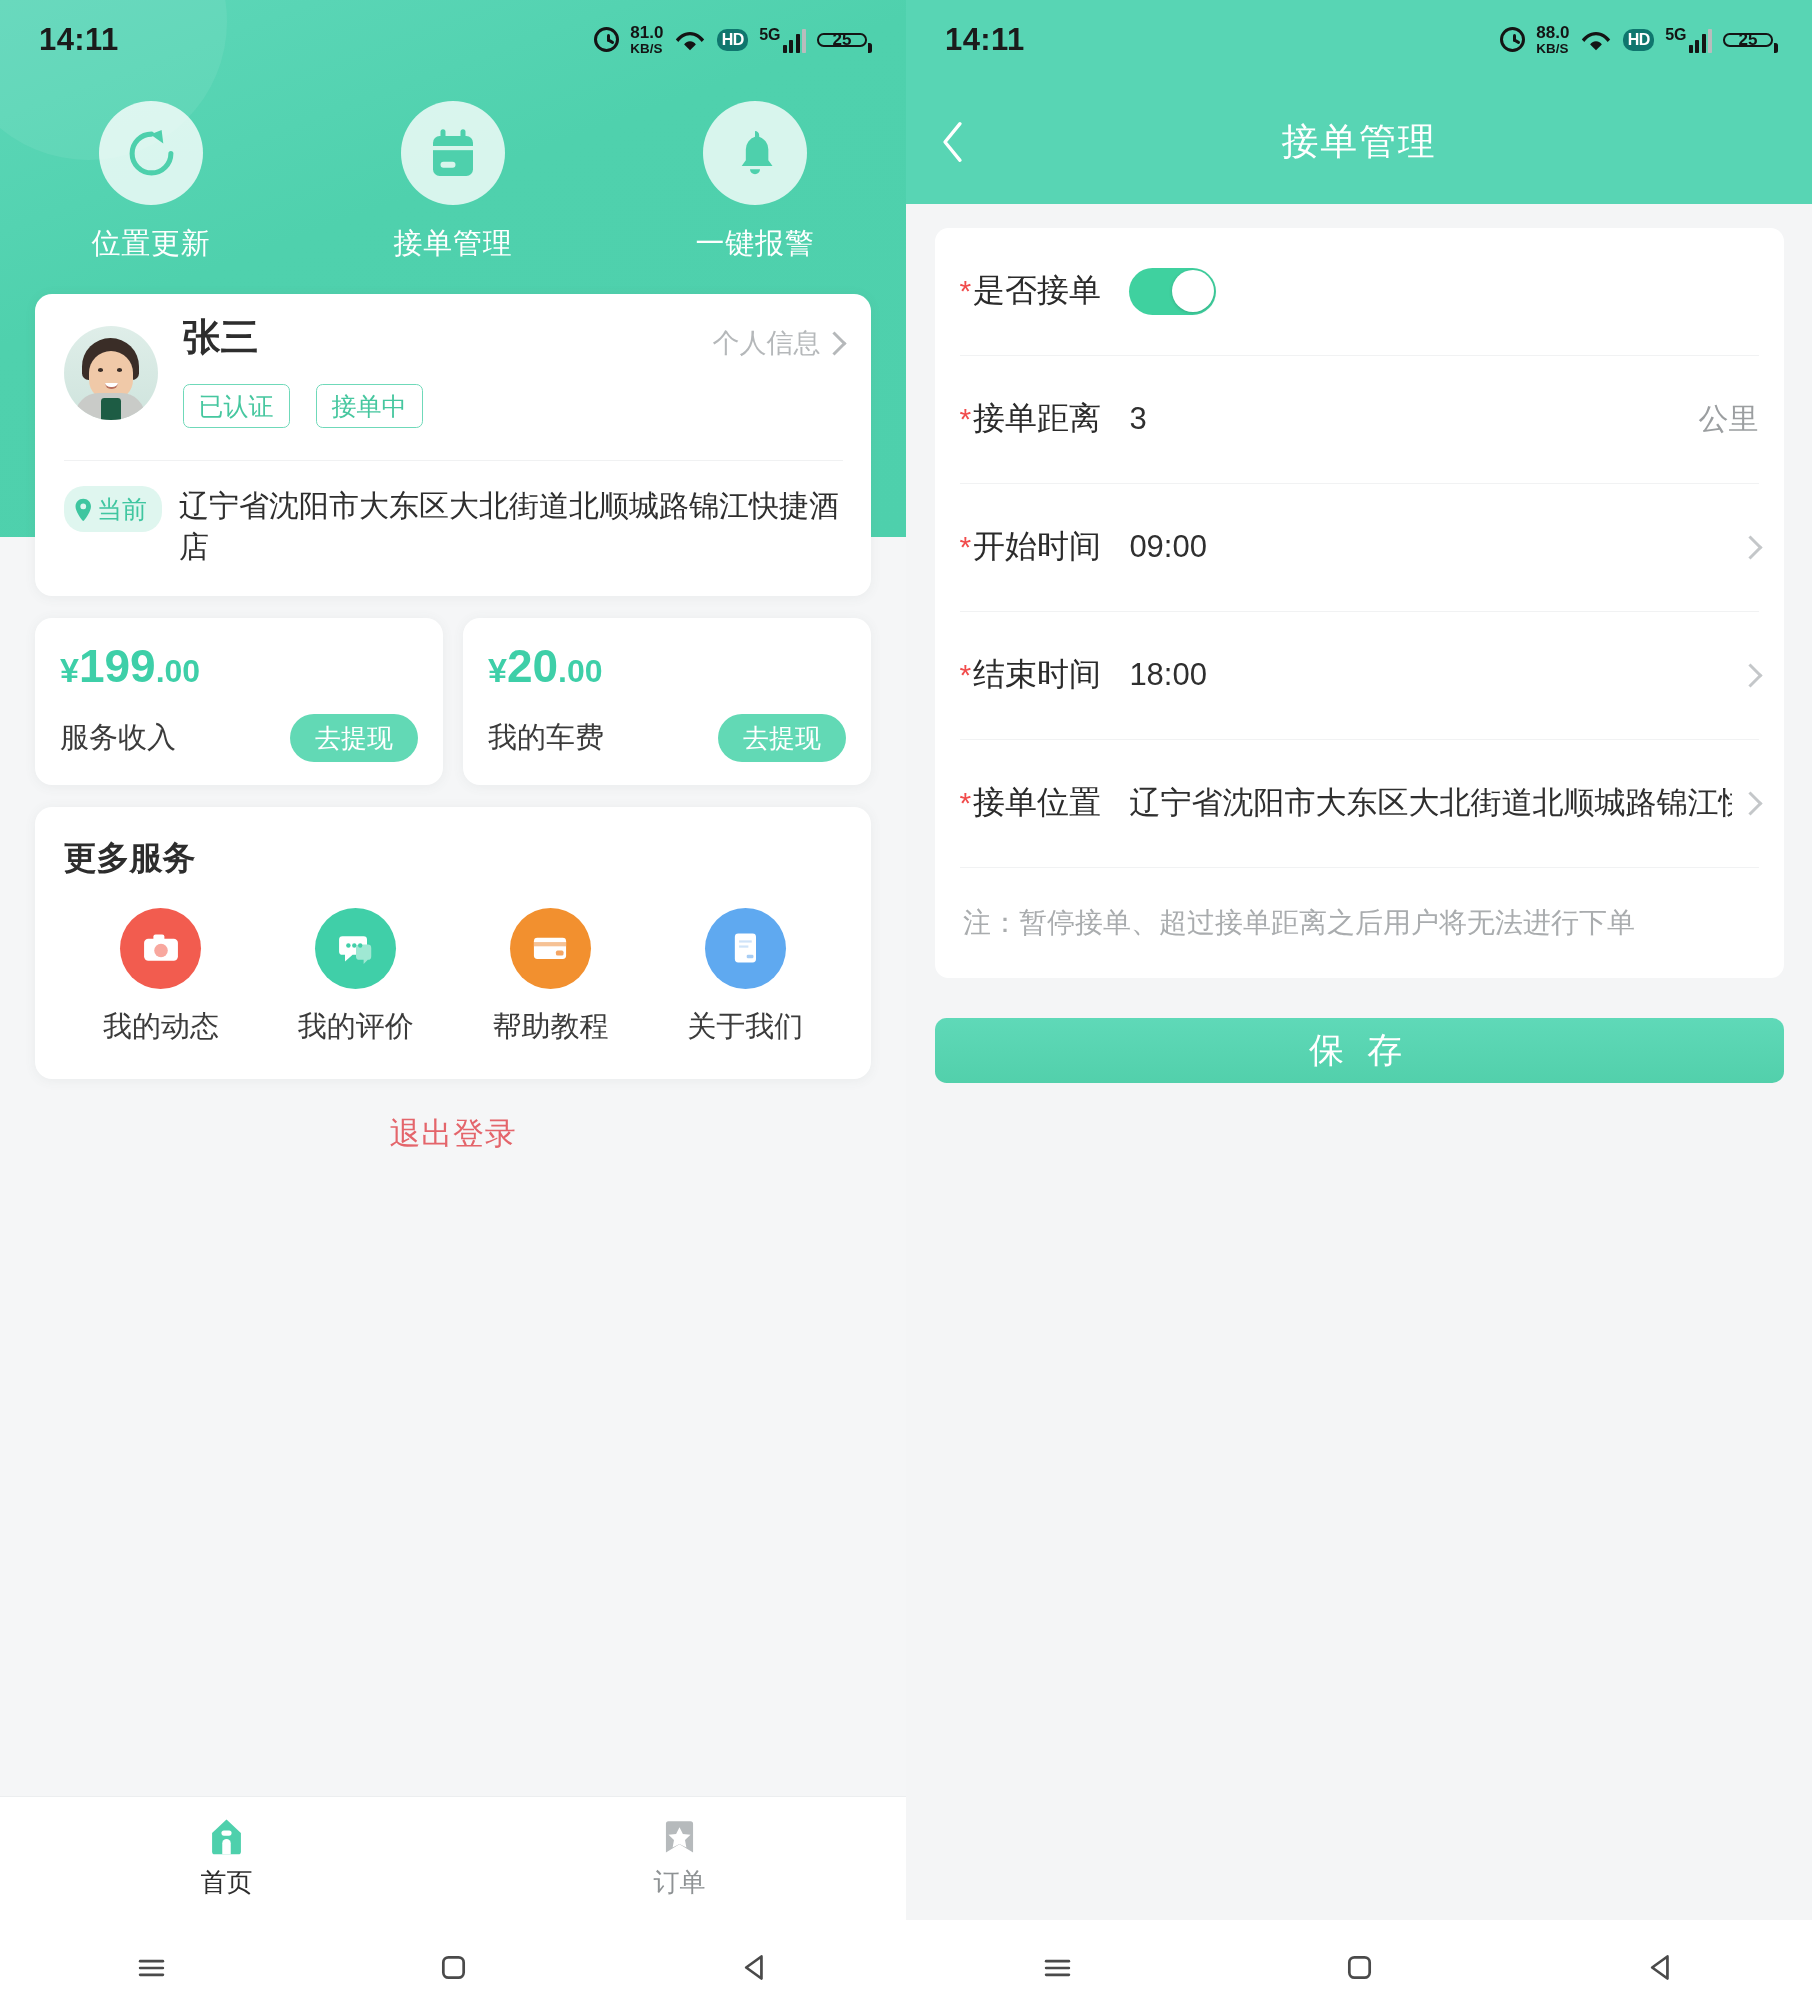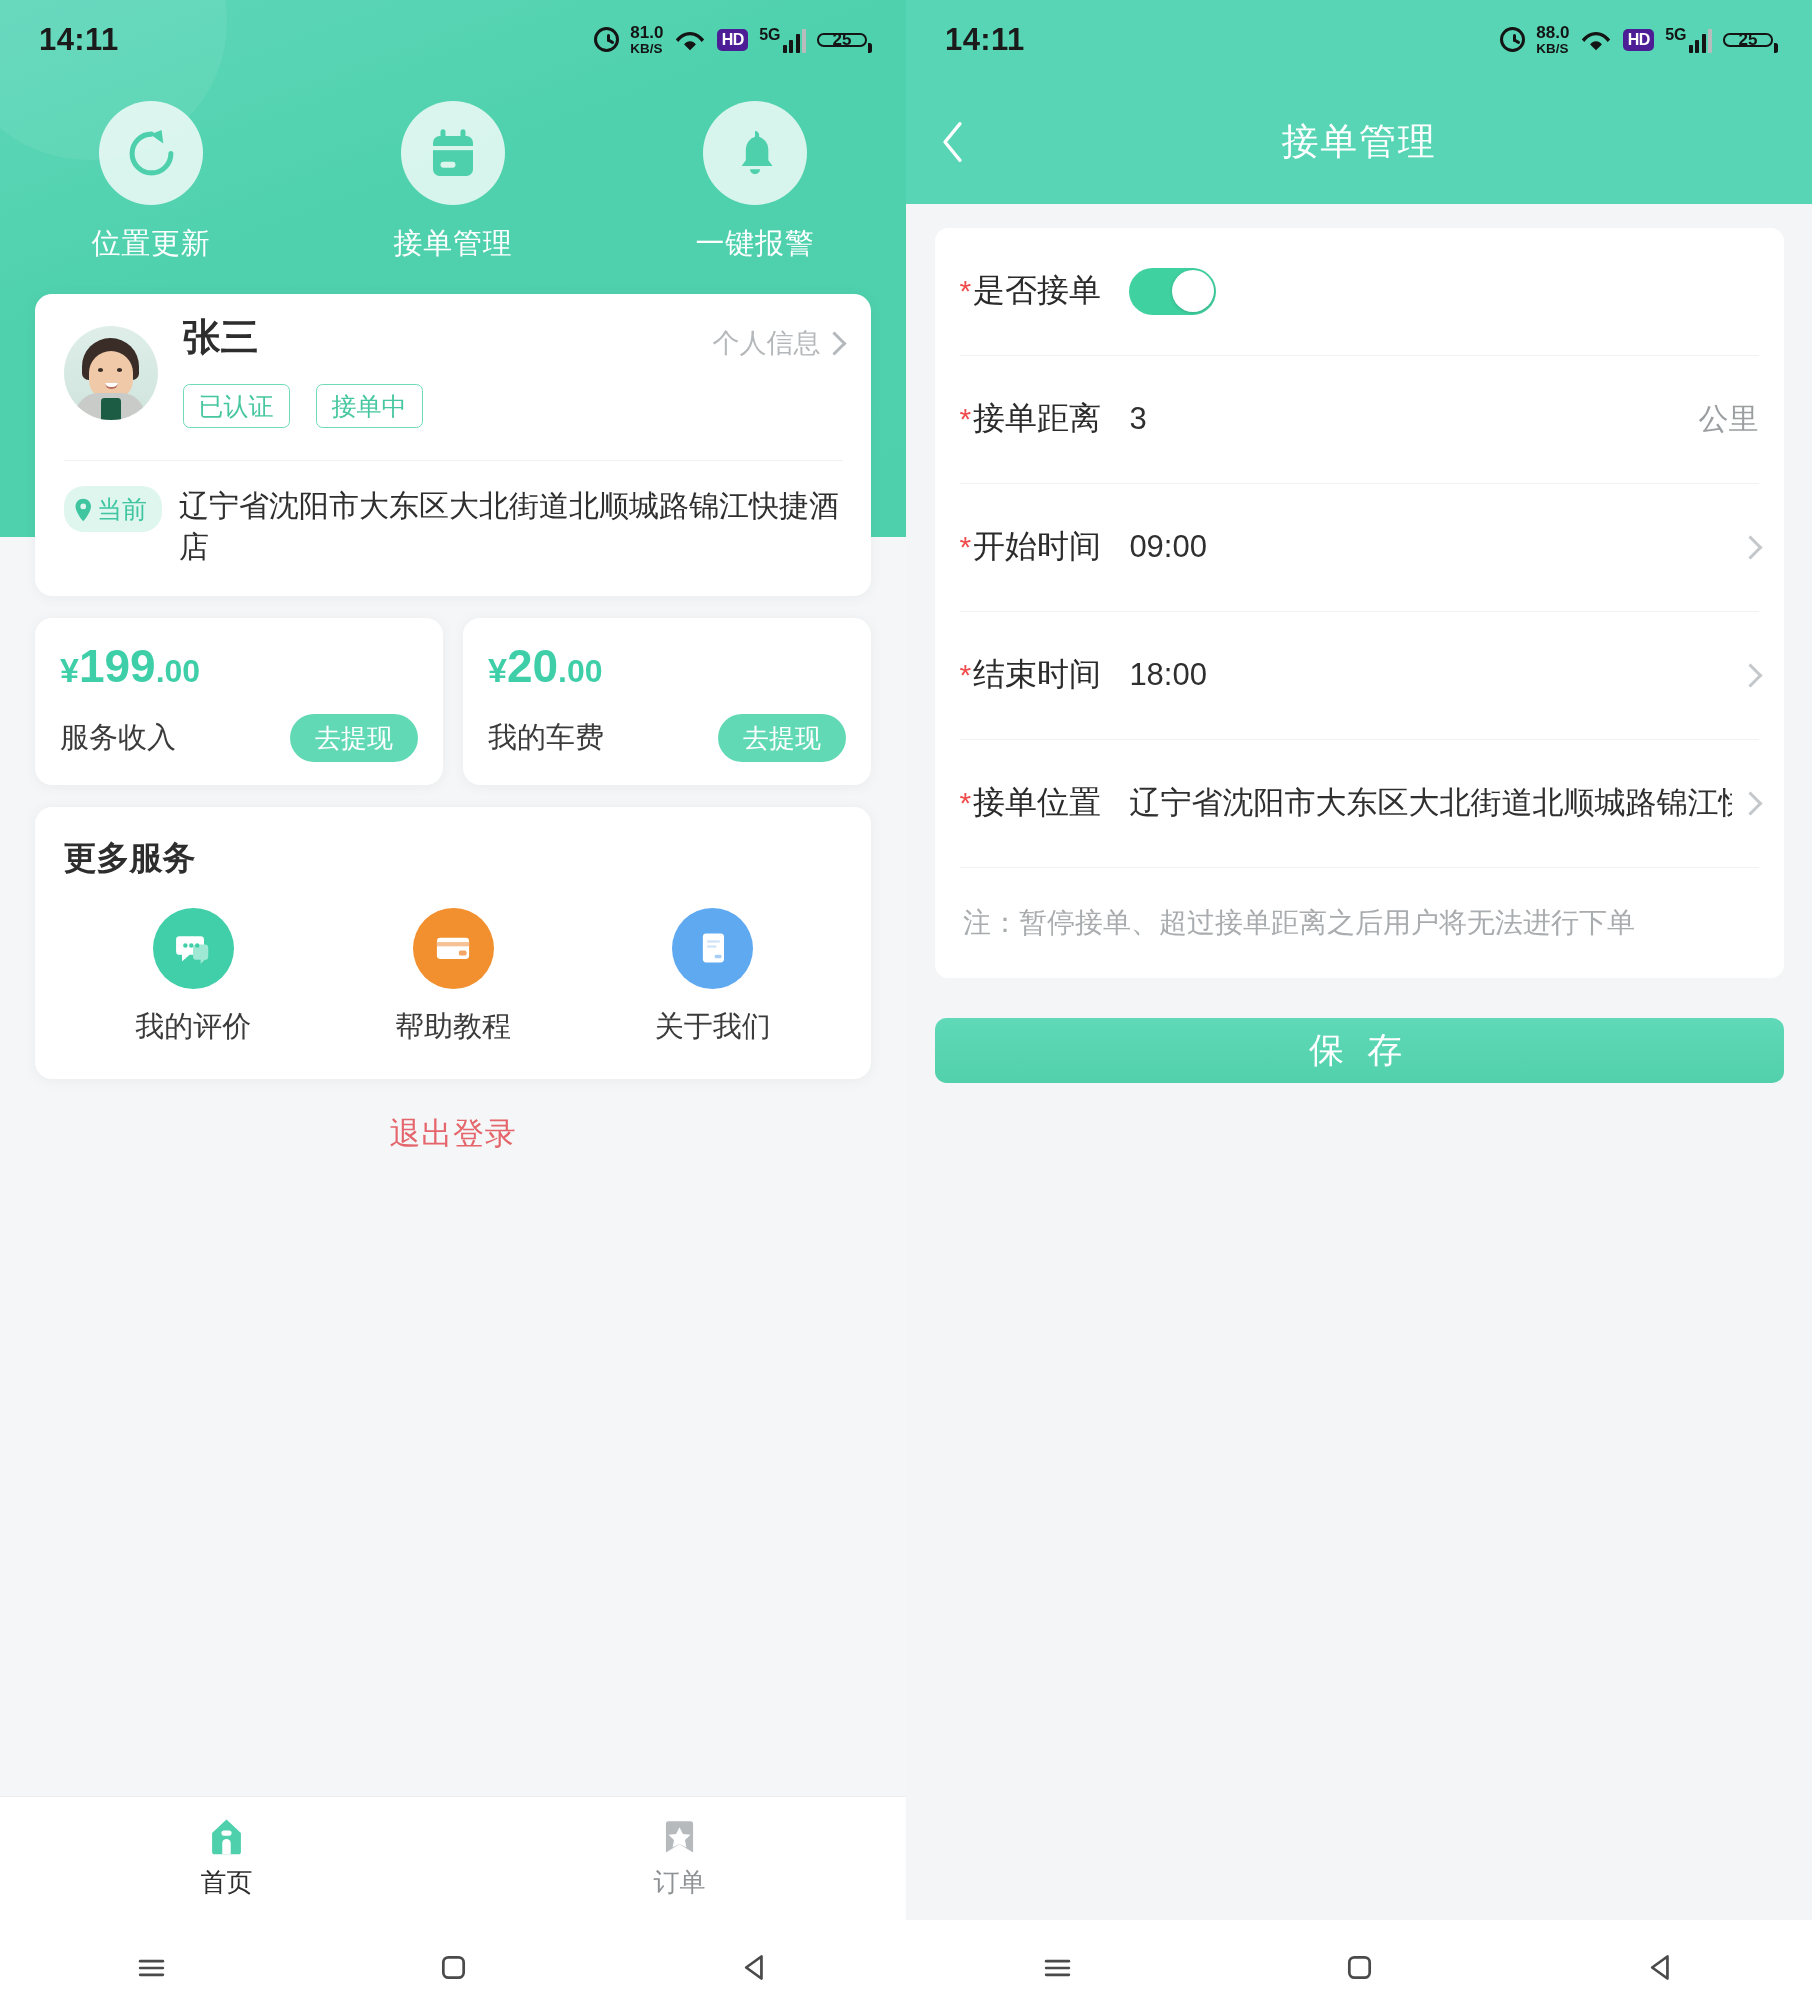--- a/index.html
+++ b/index.html
@@ -27,22 +27,22 @@
     content:""; position:absolute; background:#141414; width:3.4px; border-radius:1.7px;
   }
   .sb-alarm:before { height:8.4px; left:9.2px; top:3.4px; }
   .sb-alarm:after { height:5.9px; left:9.2px; top:10px; transform:rotate(-60deg); transform-origin:top; }
   .sb-kb { font-size:17px; line-height:1.04; font-weight:700; text-align:left; color:#141414; }
   .sb-kb span { display:block; }
   .sb-kb .u { font-size:13.4px; }
   .sb-wifi { width:32px; height:25px; position:relative; }
   .sb-wifi svg { display:block; }
   .sb-hd {
-    font-size:16px; font-weight:700; color:#fff; background:#4c1d95;
-    border-radius:5px; padding:1.7px 4.2px; letter-spacing:-0.4px;
+    font-size:16px; font-weight:700; color:#fff; background:#0f766e;
+    border-radius:10px; padding:1.7px 4.2px; letter-spacing:-0.4px;
   }
   .sb-5g { display:flex; align-items:flex-end; gap:2.5px; }
   .sb-5g .g { font-size:16px; font-weight:700; color:#141414; line-height:1; margin-bottom:10px;}
   .sb-bars { display:flex; align-items:flex-end; gap:2.1px; }
   .sb-bars i { width:4.2px; background:#141414; display:block; border-radius:0.8px; }
   .sb-bars i:nth-child(1){height:8.4px}
   .sb-bars i:nth-child(2){height:13.4px}
   .sb-bars i:nth-child(3){height:18.5px}
   .sb-bars i:nth-child(4){height:23.5px;background:#b9bcbd}
   .sb-batt {
@@ -337,20 +337,30 @@
           <span class="stat-label">我的车费</span>
           <span class="btn-pill">去提现</span>
         </div>
       </div>
     </div>
 
     <div class="card more-card">
       <div class="more-title">更多服务</div>
       <div class="more-grid">
         <div class="more-item">
+          <div class="mi-circle" style="background:#f25c4f">
+            <svg width="44" height="44" viewBox="0 0 52 52">
+                <rect x="6" y="15" width="40" height="26" rx="5" fill="#fff"></rect>
+                <rect x="17" y="10" width="13" height="7" rx="2.5" fill="#fff"></rect>
+                <circle cx="26" cy="29" r="8" fill="#f8a79e"></circle>
+              </svg>
+          </div>
+          <div class="mi-label">我的动态</div>
+        </div>
+        <div class="more-item">
           <div class="mi-circle" style="background:#40cfa8">
             <svg width="44" height="44" viewBox="0 0 52 52">
                 <path d="M10 12h25a4 4 0 0 1 4 4v14a4 4 0 0 1-4 4H22l-9 8v-8h-3a4 4 0 0 1-4-4V16a4 4 0 0 1 4-4z" fill="#fff"></path>
                 <path d="M30 22h10a4 4 0 0 1 4 4v10a4 4 0 0 1-4 4l-5 5v-5h-5a4 4 0 0 1-4-4V26a4 4 0 0 1 4-4z" fill="#9fe8d3"></path>
                 <circle cx="17" cy="23" r="2.6" fill="#40cfa8"></circle>
                 <circle cx="24" cy="23" r="2.6" fill="#40cfa8"></circle>
                 <circle cx="31" cy="23" r="2.6" fill="#40cfa8"></circle>
               </svg>
           </div>
           <div class="mi-label">我的评价</div>

